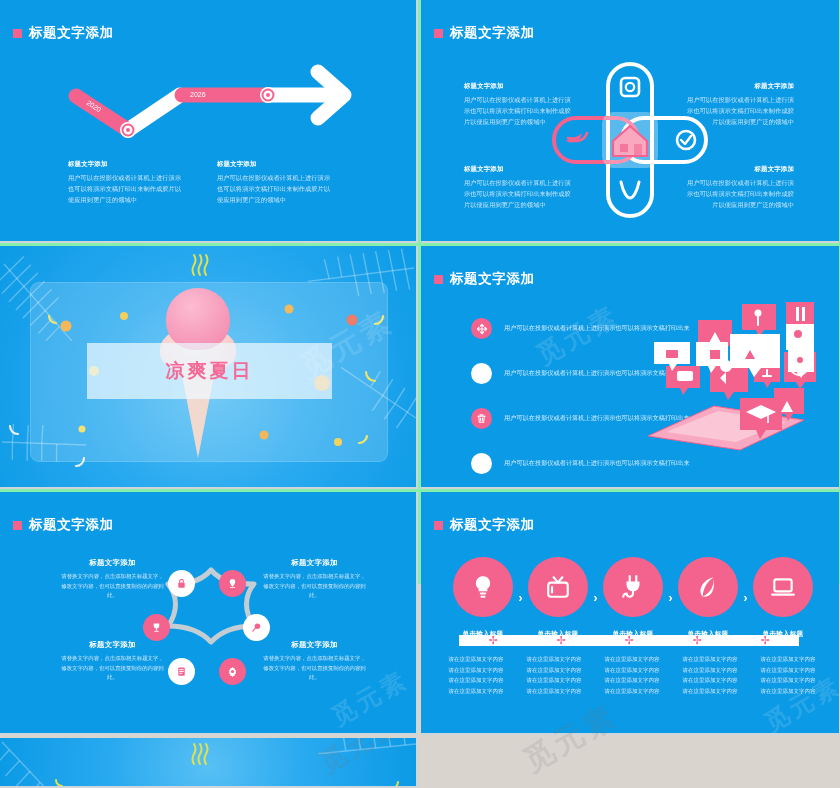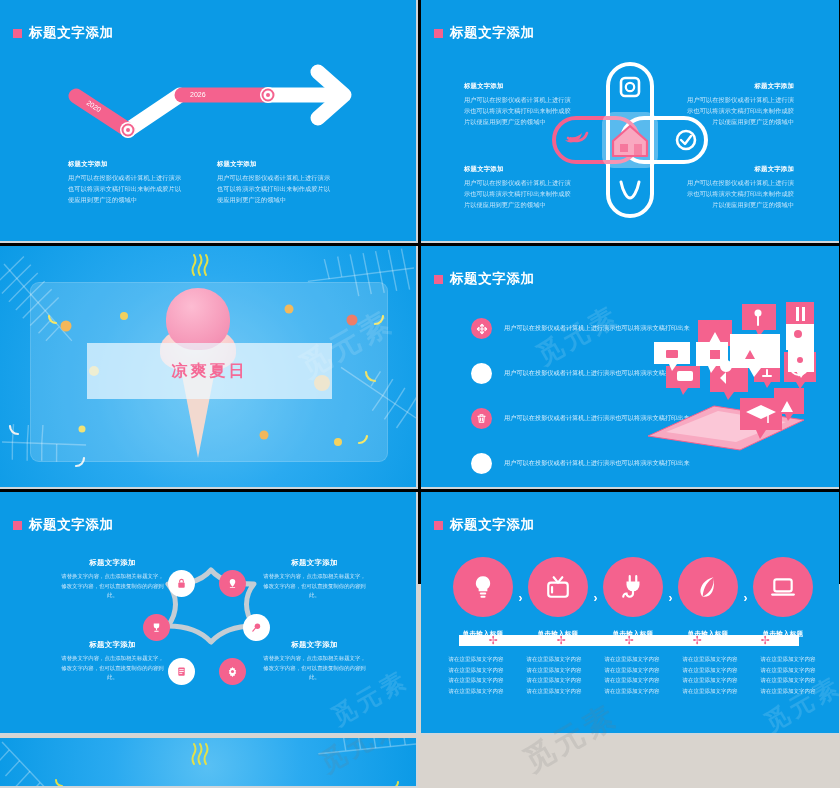--- a/index.html
+++ b/index.html
@@ -2,21 +2,21 @@
 <html><head>
 <meta charset="utf-8">
 <style>
   * { box-sizing: border-box; margin: 0; padding: 0; }
   html, body {
     width: 840px; height: 788px;
     background: #d9d4ce;
     font-family: "Liberation Sans", "DejaVu Sans", sans-serif;
     overflow: hidden;
   }
-  .sheet { position: relative; width: 840px; height: 584px; background: #000000; }
+  .sheet { position: relative; width: 840px; height: 584px; background: #86efac; }
 
   
   .slide {
     position: absolute;
     width: 418px; height: 243px;
     background: #0b9ae6;
     overflow: hidden;
     border-right: 2px solid #cfd6db;
     border-bottom: 2px solid #cfd6db;
   }
@@ -76,21 +76,21 @@
     background: rgba(255,255,255,.17);
     border: 1px solid rgba(255,255,255,.14);
   }
   .band {
     position: absolute; left: 87px; top: 97px;
     width: 245px; height: 56px;
     background: rgba(235,248,255,.72);
     display: flex; align-items: center; justify-content: center;
   }
   .band-tx {
-    color: #f56a96; font-size: 16px; font-weight: bold; letter-spacing: 3px;
+    color: #f56a96; font-size: 19px; font-weight: bold; letter-spacing: 3px;
   }
   .cone { position: absolute; left: 160px; top: 42px; width: 76px; height: 170px; }
   .scoop {
     position: absolute; left: 6px; top: 0; width: 64px; height: 62px;
     border-radius: 50% 50% 45% 45%;
     background: radial-gradient(circle at 40% 30%, #fdbcd2, #f595b6 70%, #ef82a9);
   }
   .scoop2 {
     position: absolute; left: 0; top: 38px; width: 76px; height: 46px;
     border-radius: 50% 50% 40% 40%;

